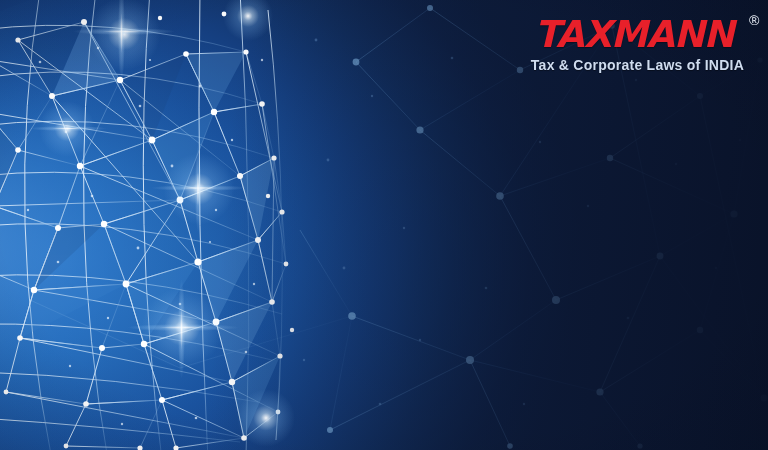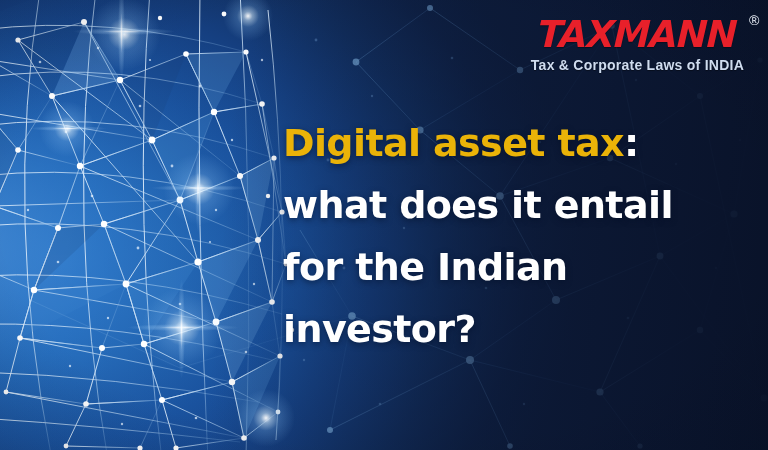--- a/index.html
+++ b/index.html
@@ -351,20 +351,14 @@
   <div class="glow" style="left:222px; top:-10px; width:52px; height:52px;"></div>
   <div class="glow" style="left:236px; top:388px; width:60px; height:60px;"></div>
 
   <div class="bg-vignette"></div>
 
   <div class="logo">
     <div class="logo-word">TAXMANN</div><span class="logo-reg">®</span>
     <div class="logo-tag">Tax &amp; Corporate Laws of INDIA</div>
   </div>
 
-  <div class="headline">
-    <span class="hl-line"><span class="hl-gold">Digital asset tax</span><span class="hl-white">:</span></span>
-    <span class="hl-line hl-white">what does it entail</span>
-    <span class="hl-line hl-white">for the Indian</span>
-    <span class="hl-line hl-white">investor?</span>
-  </div>
 
 </div>
 
 </body></html>

